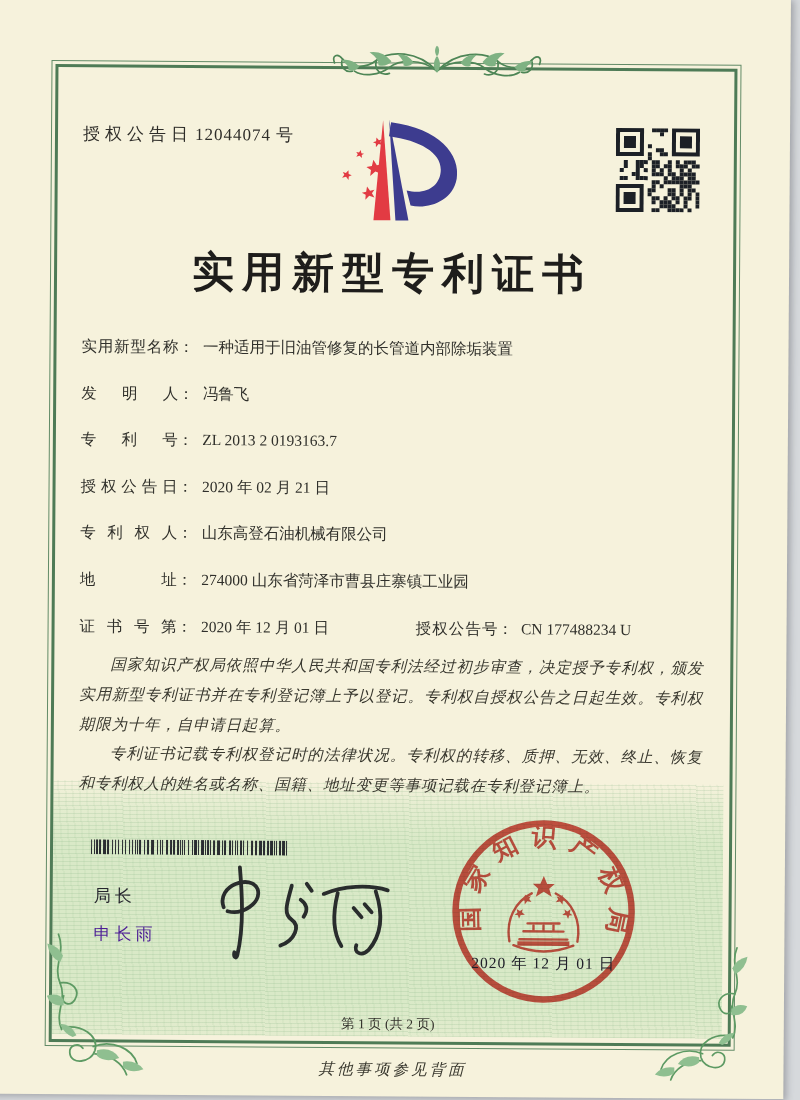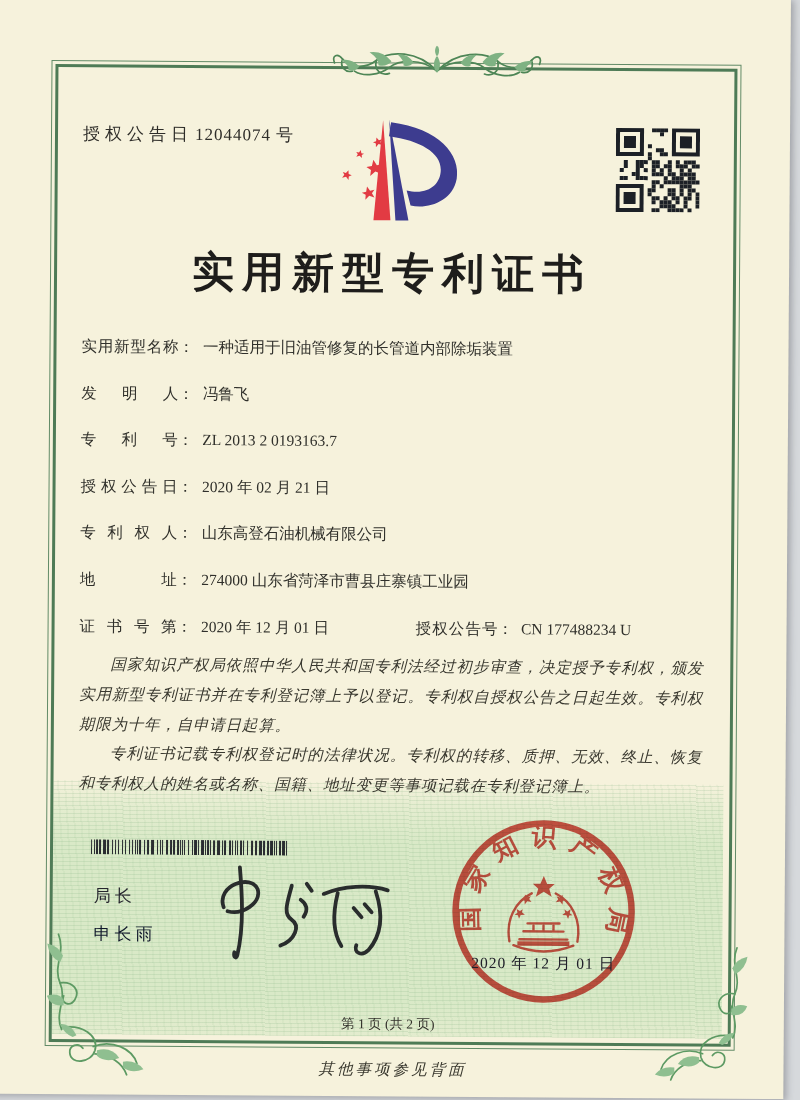--- a/index.html
+++ b/index.html
@@ -56,21 +56,21 @@
     font-style:italic;font-size:15.5px;letter-spacing:.8px;
     line-height:1.92;color:#39382f;text-align:justify;
   }
   .paras p{margin:0;text-indent:2em;}
 
   .barcode{position:absolute;left:97px;top:839px;width:198px;height:15px;}
 
   .sig-title{position:absolute;left:100px;top:884px;font-family:Liberation Sans, sans-serif;
     font-size:17px;letter-spacing:4px;color:#26262e;}
   .sig-name{position:absolute;left:100px;top:922px;font-family:"Liberation Sans","DejaVu Sans",sans-serif;
-    font-size:17px;letter-spacing:4px;color:#0f172a;}
+    font-size:17px;letter-spacing:4px;color:#4c1d95;}
   .signature{position:absolute;left:210px;top:854px;width:206px;height:110px;mix-blend-mode:multiply;}
 
   .seal{position:absolute;left:452px;top:810px;width:196px;height:196px;mix-blend-mode:multiply;opacity:.92;}
   .seal-date{position:absolute;left:448px;top:950px;width:204px;text-align:center;
     font-size:15.5px;letter-spacing:1px;color:#20202a;}
 
   .footer-page{position:absolute;left:0;right:10px;top:1013px;text-align:center;font-size:13.5px;color:#33322c;}
   .back-note{position:absolute;left:0;right:0;top:1057px;text-align:center;
     font-style:italic;font-size:15.5px;letter-spacing:3px;color:#3b3a30;}
 

